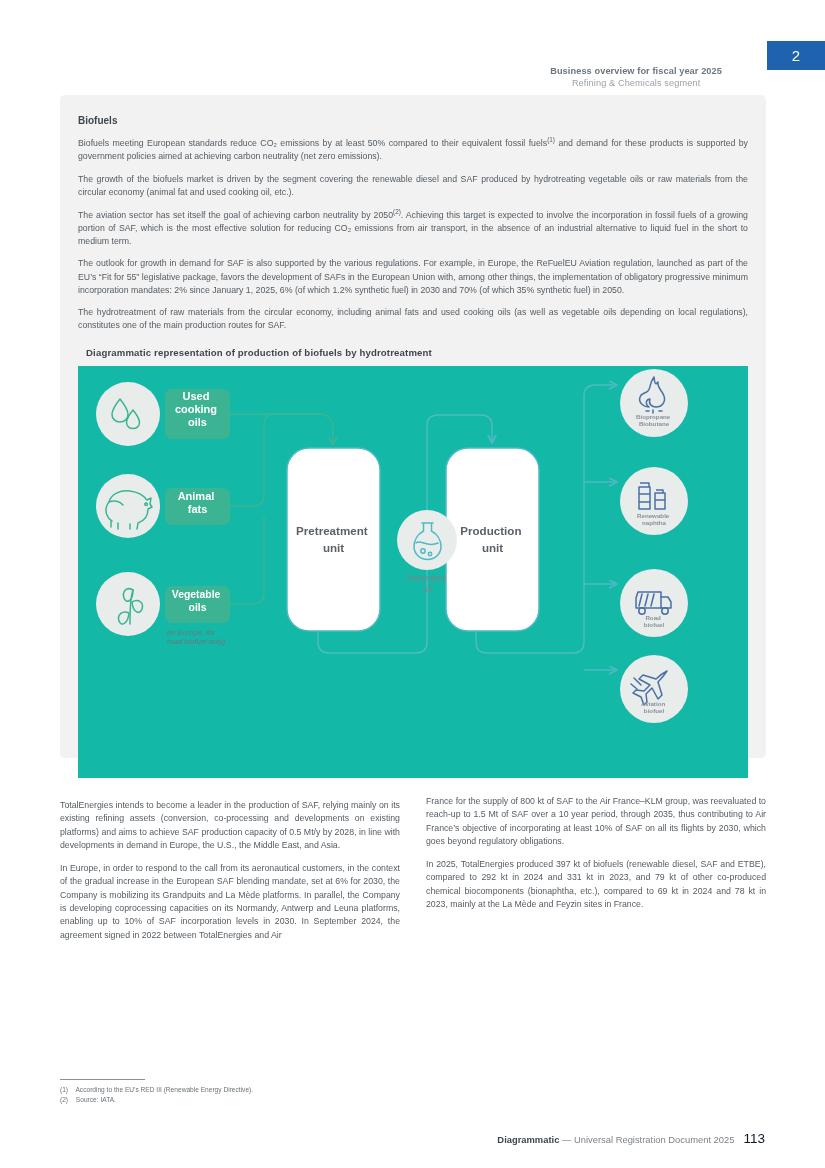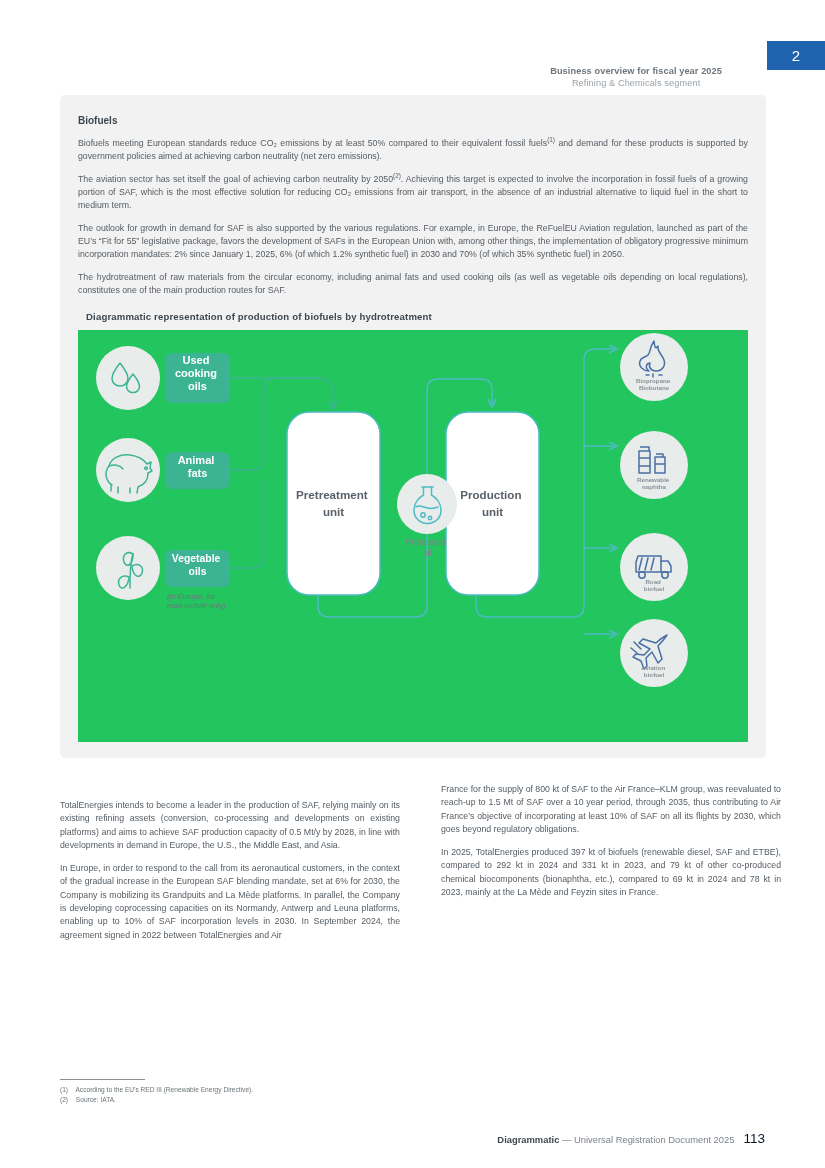--- a/index.html
+++ b/index.html
@@ -54,31 +54,31 @@
   h3.fig-title {
     margin:14px 0 8px 0;
     font-size:9.6px; font-weight:bold; color:#3f474e; letter-spacing:.15px;padding-left:8px;
   }
 
   
   .diagram {
     position:relative;
     margin:0 auto;
     width:670px; height:412px;
-    background:#22c55e;
+    background:#14b8a6;
   }
   .diagram svg { position:absolute; left:0; top:0; }
 
   
   .cols {
     position:absolute; left:60px; top:783px; width:706px;
   }
   .col { width:340px; }
   .col.left { position:absolute; left:0; top:16px; }
-  .col.right { position:absolute; left:366px; top:0;margin-left:15px; }
+  .col.right { position:absolute; left:366px; top:12px; }
   .cols p {
     margin:0 0 10px 0;
     font-size:8.75px; line-height:1.52;
     text-align:justify;
     color:#545c63;
   }
 
   
   .footnotes {
     position:absolute; left:60px; top:1079px; width:450px;
@@ -103,20 +103,21 @@
   <div class="l1">Business overview for fiscal year 2025</div>
   <div class="l2">Refining &amp; Chemicals segment</div>
 </div>
 <div class="chapter-tab">2</div>
 
 <div class="panel">
   <div class="panel-inner">
     <h2 class="section-title">Biofuels</h2>
 
     <p class="body">Biofuels meeting European standards reduce CO₂ emissions by at least 50% compared to their equivalent fossil fuels<sup>(1)</sup> and demand for these products is supported by government policies aimed at achieving carbon neutrality (net zero emissions).</p>
+    <p class="body">The growth of the biofuels market is driven by the segment covering the renewable diesel and SAF produced by hydrotreating vegetable oils or raw materials from the circular economy (animal fat and used cooking oil, etc.).</p>
     <p class="body">The aviation sector has set itself the goal of achieving carbon neutrality by 2050<sup>(2)</sup>. Achieving this target is expected to involve the incorporation in fossil fuels of a growing portion of SAF, which is the most effective solution for reducing CO₂ emissions from air transport, in the absence of an industrial alternative to liquid fuel in the short to medium term.</p>
     <p class="body">The outlook for growth in demand for SAF is also supported by the various regulations. For example, in Europe, the ReFuelEU Aviation regulation, launched as part of the EU’s “Fit for 55” legislative package, favors the development of SAFs in the European Union with, among other things, the implementation of obligatory progressive minimum incorporation mandates: 2% since January 1, 2025, 6% (of which 1.2% synthetic fuel) in 2030 and 70% (of which 35% synthetic fuel) in 2050.</p>
     <p class="body">The hydrotreatment of raw materials from the circular economy, including animal fats and used cooking oils (as well as vegetable oils depending on local regulations), constitutes one of the main production routes for SAF.</p>
 
     <h3 class="fig-title">Diagrammatic representation of production of biofuels by hydrotreatment</h3>
 
     <div class="diagram">
       <svg width="670" height="412" viewBox="0 0 670 412" xmlns="http://www.w3.org/2000/svg">
         <defs>
           <marker id="ar-g" markerWidth="7" markerHeight="7" refX="3.2" refY="3" orient="auto">

